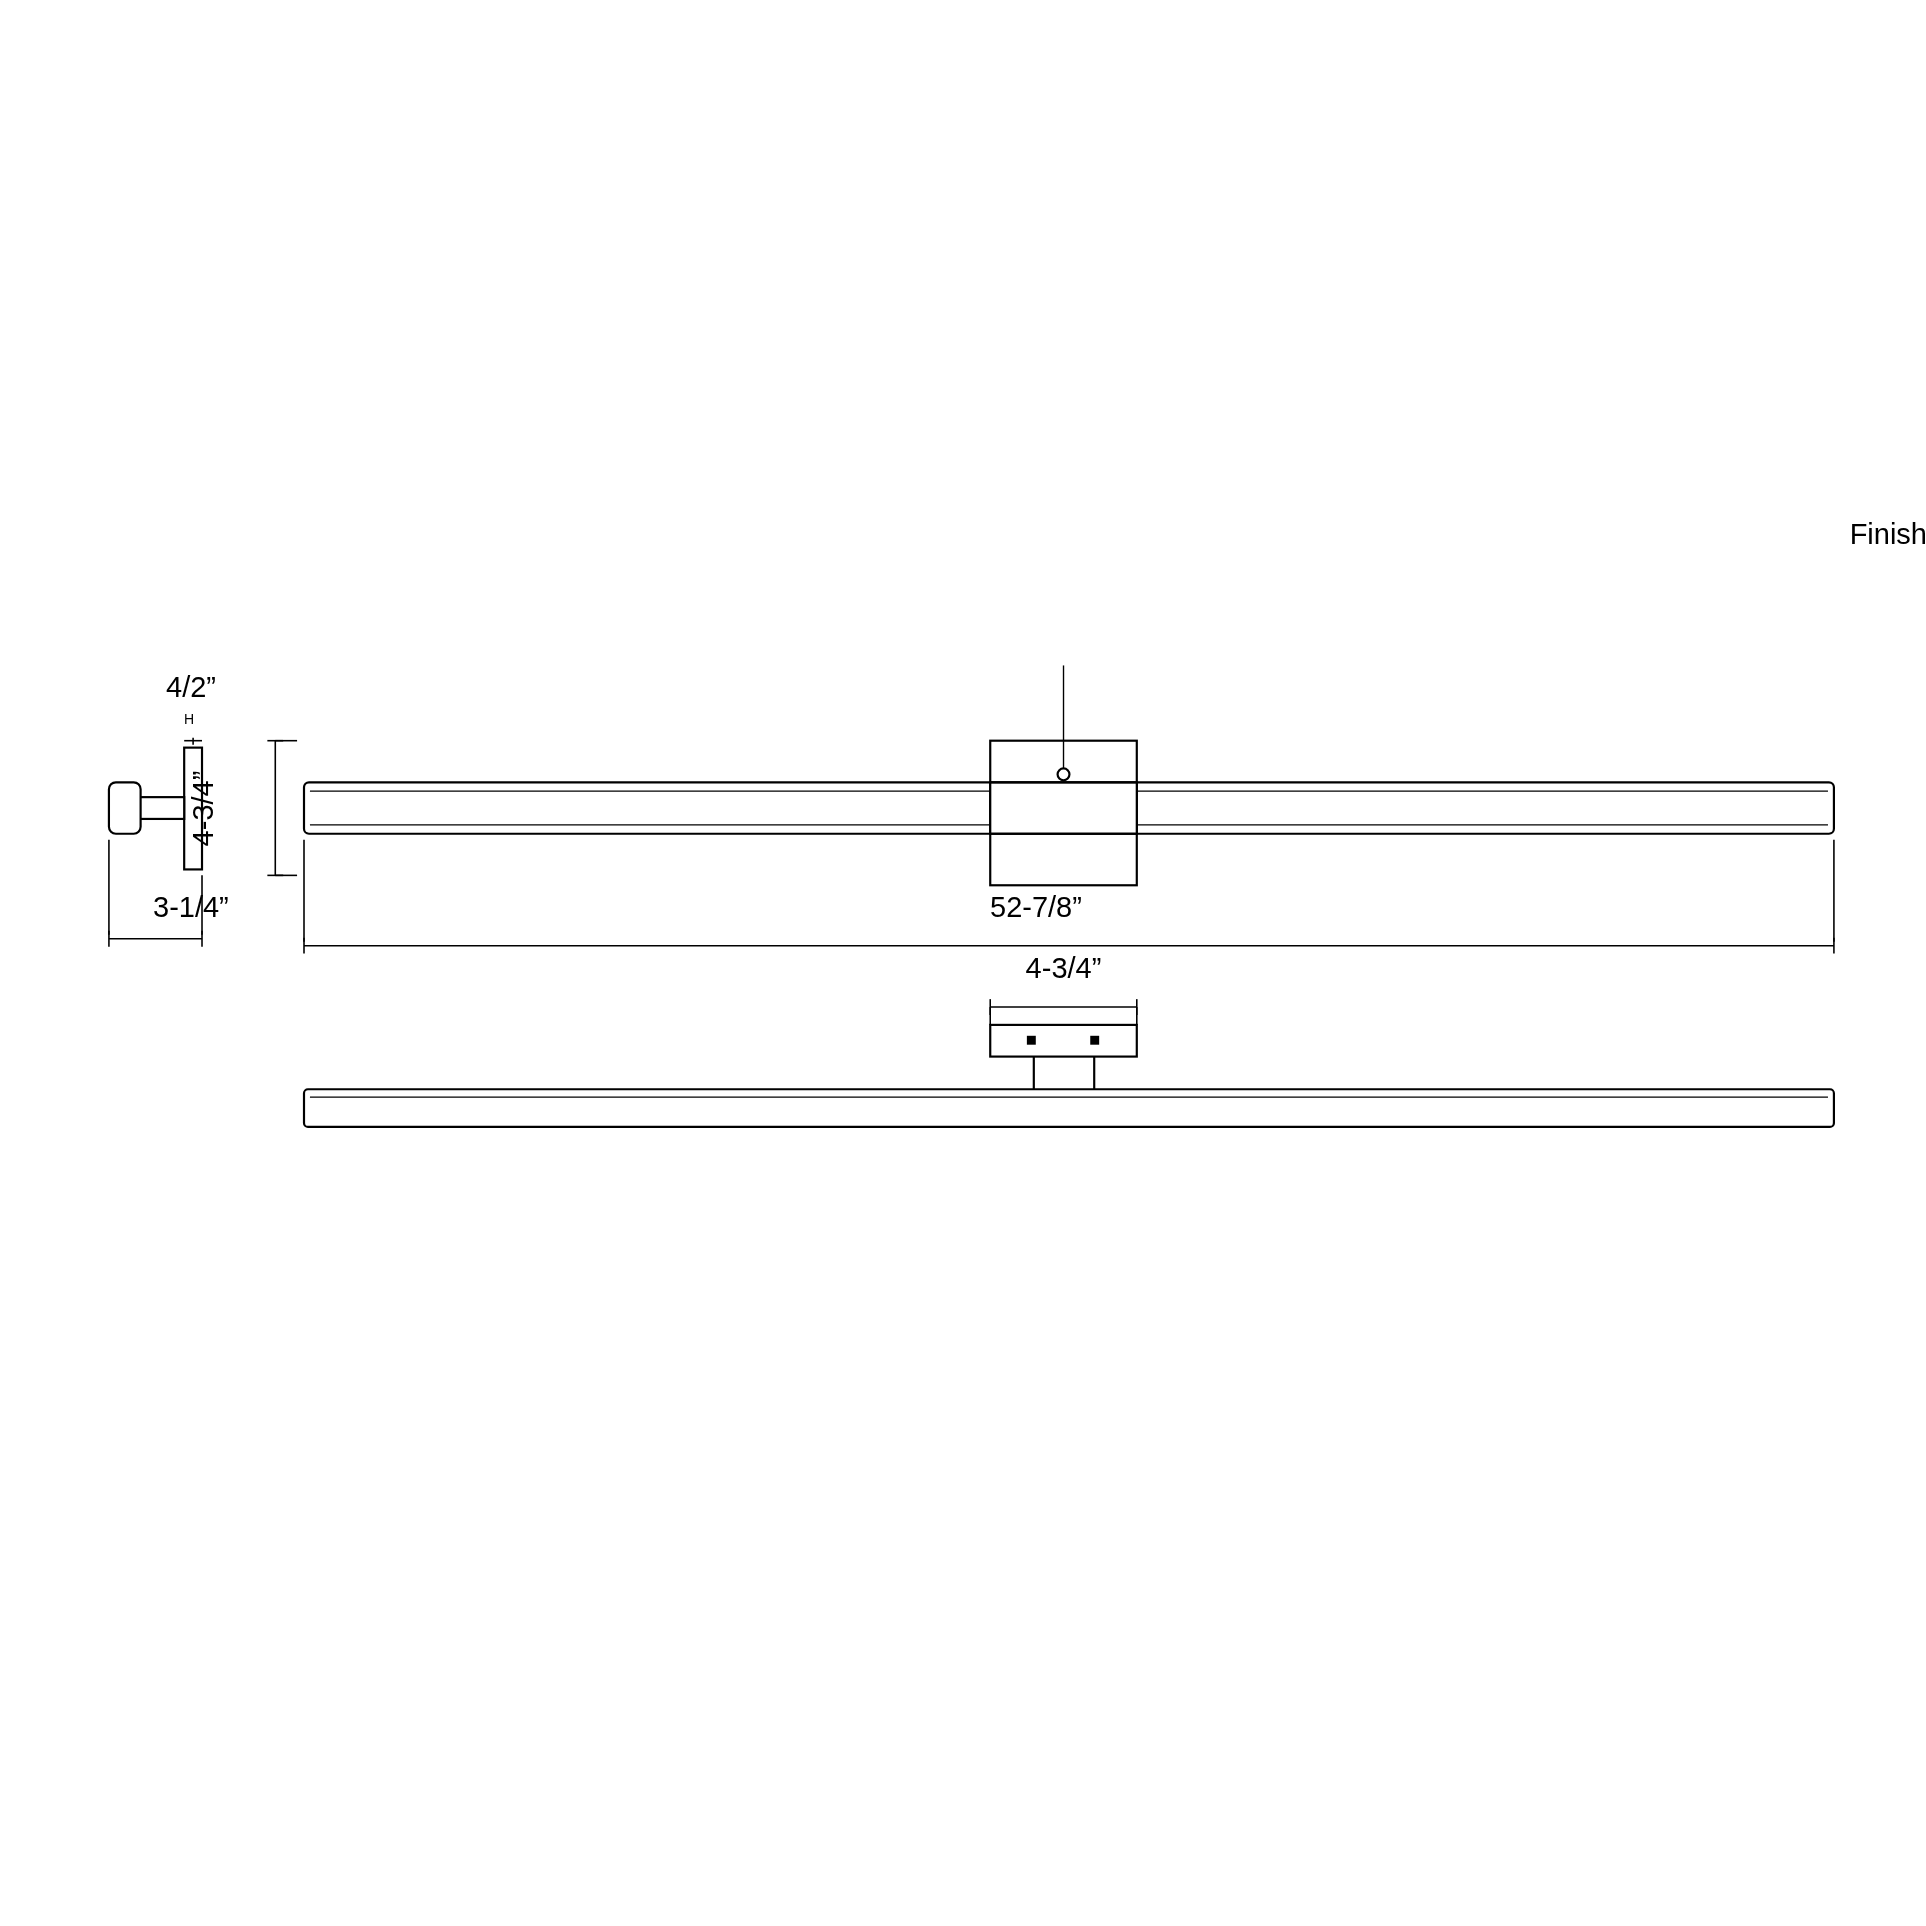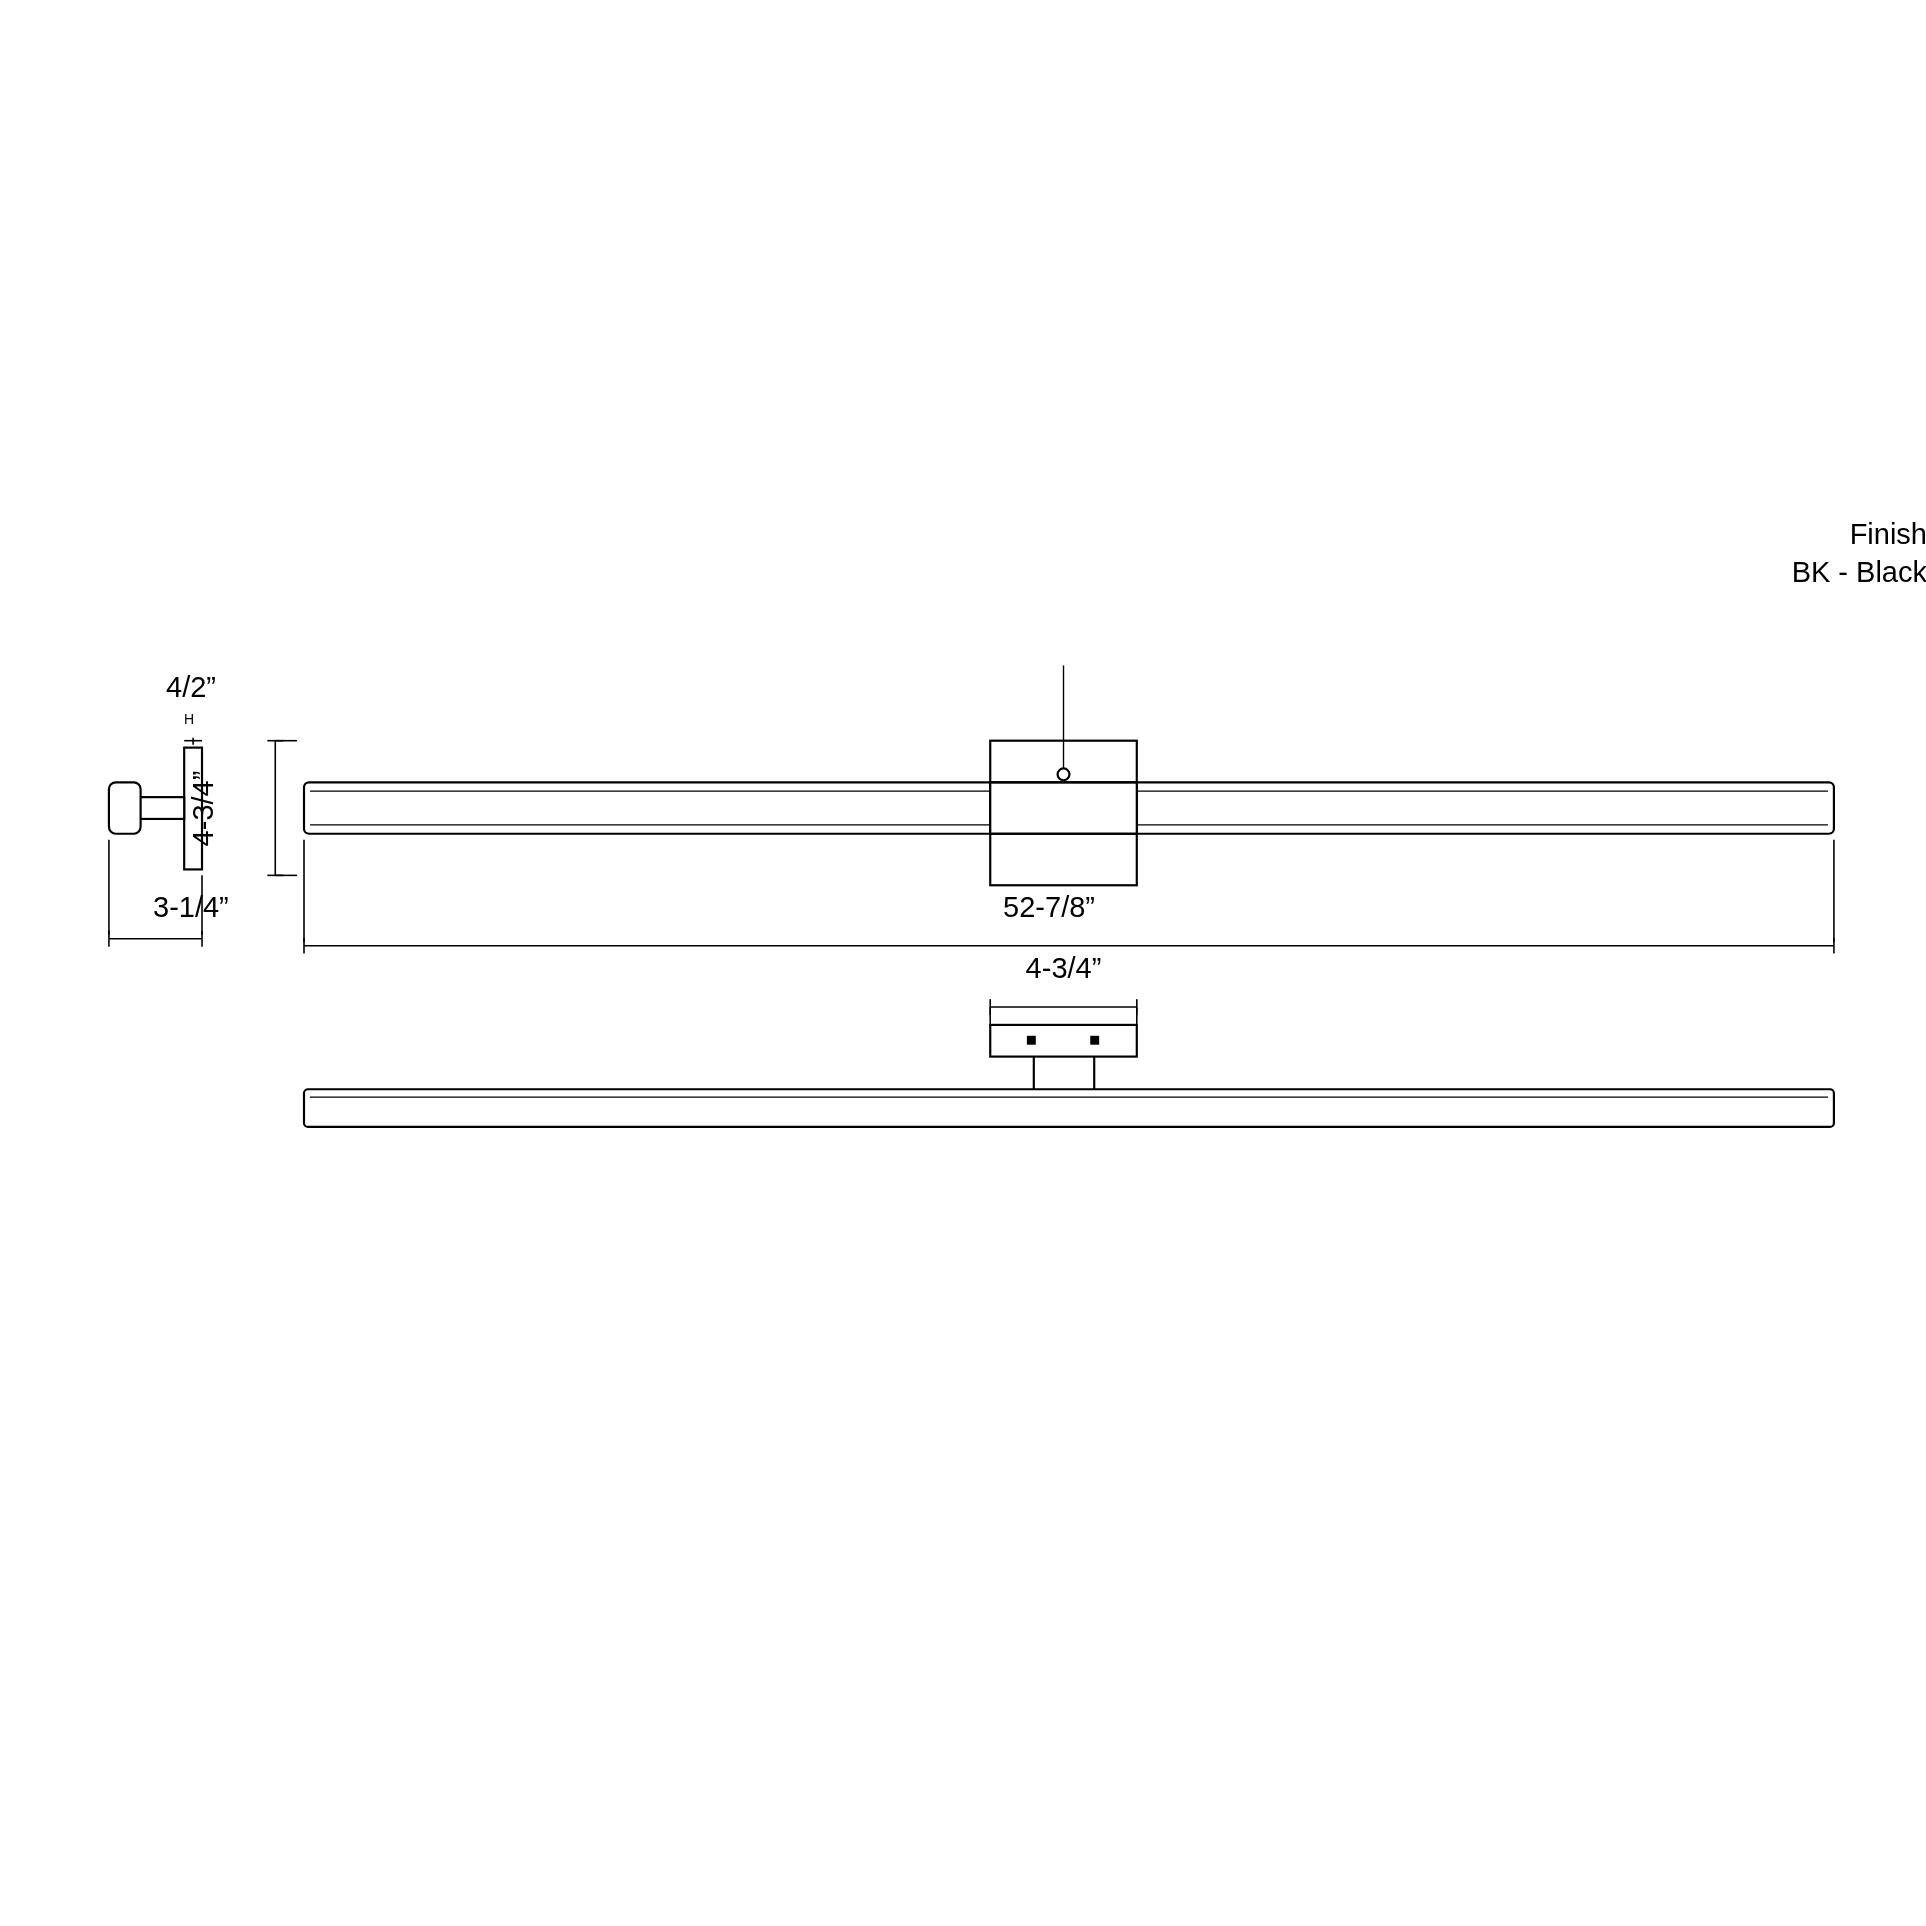--- a/index.html
+++ b/index.html
@@ -133,29 +133,28 @@
       <line x1="1105" y1="1067" x2="1105" y2="1100" stroke-width="2.2"></line>
 
       <rect x="307" y="1100" width="1545" height="38" rx="4" ry="4"></rect>
       <line x1="313" y1="1108" x2="1846" y2="1108" stroke-width="1.2"></line>
     </g>
 
   </svg>
 
   <div class="lbl finish-block">
     <div>Finish</div>
-    <div>BK - Black</div>
   </div>
 
   <div class="lbl dim-text" style="left:166px; top:671px;">4/2”</div>
 
   <div class="lbl tiny-text" style="left:184px; top:711px;">H</div>
 
   <div class="lbl dim-text" style="left:117px; top:891px;margin-left:36px;">3-1/4”</div>
 
   <div class="lbl dim-text rot" style="left:203px; top:792px; width:119px; text-align:center; margin-left:-59px;">4-3/4”</div>
 
-  <div class="lbl dim-text" style="left:948px; top:891px; width:147px; text-align:right;">52-7/8”</div>
+  <div class="lbl dim-text" style="left:990px; top:891px; width:147px; text-align:left;">52-7/8”</div>
 
   <div class="lbl dim-text" style="left:990px; top:952px; width:147px; text-align:center;">4-3/4”</div>
 
 </div>
 
 
 </body></html>

